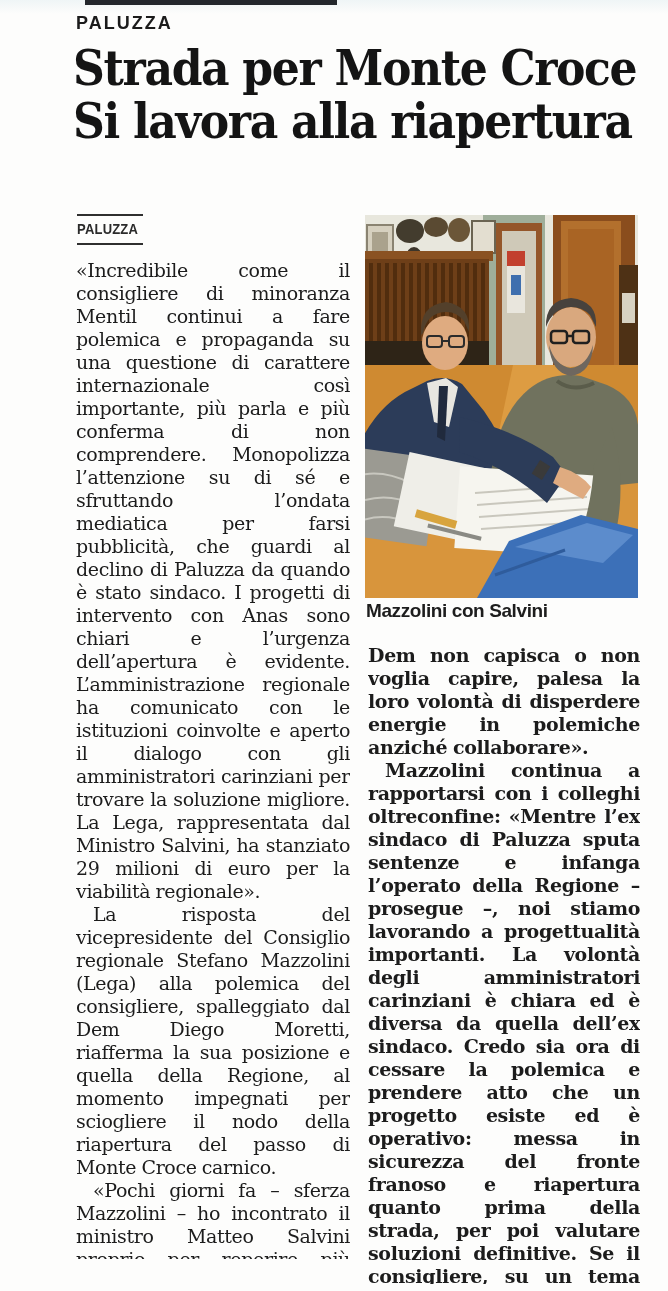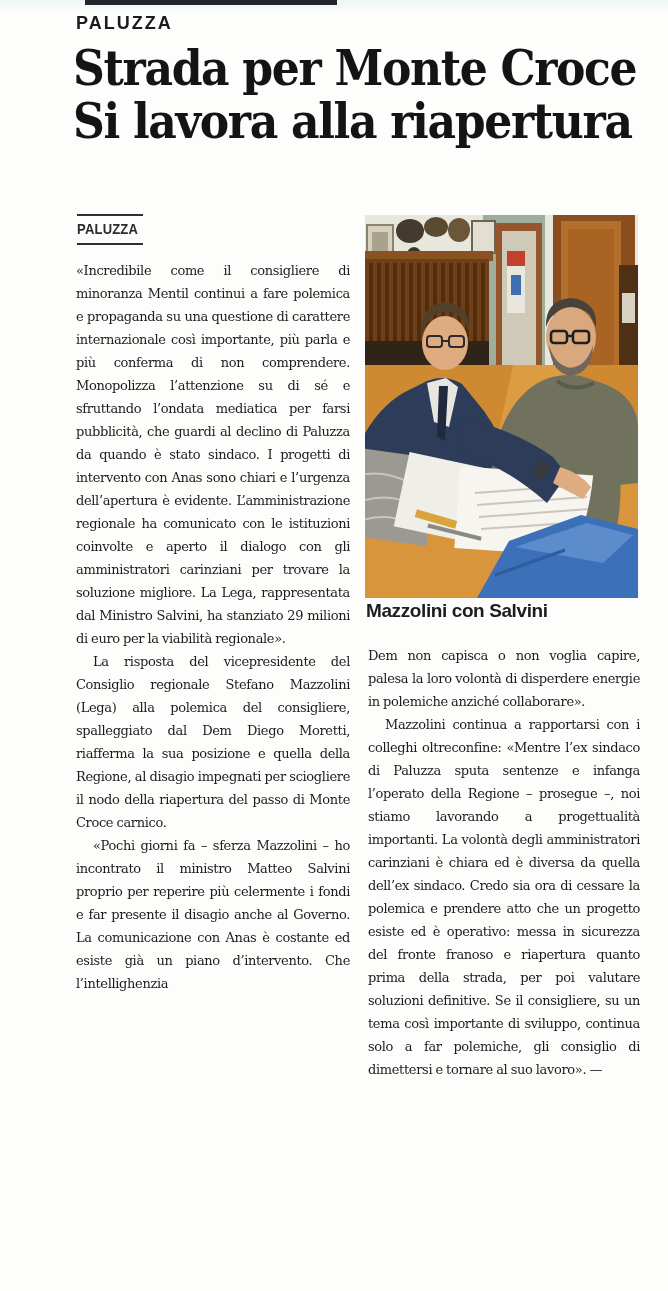--- a/index.html
+++ b/index.html
@@ -30,27 +30,27 @@
   .dateline{position:absolute;left:77px;top:214px;width:66px;}
   .dateline .rule{display:block;height:2px;background:#2f2f2f;}
   .dateline .dl-text{
     display:block;padding:5px 0 6px;
     font-family:"Liberation Sans",sans-serif;font-weight:700;
     font-size:14px;letter-spacing:0.2px;color:#2b2b2b;
     transform:scaleX(0.93);transform-origin:left;
   }
   .body-col{
     position:absolute;
-    font-size:13px;line-height:23px;letter-spacing:-0.35px;word-spacing:-0.5px;
+    font-size:19px;line-height:23px;letter-spacing:-0.35px;word-spacing:-0.5px;
     color:#1c1c1c;text-align:justify;hyphens:auto;
   }
   .body-col p{margin:0;}
   .body-col p.indent{text-indent:17px;}
   .col-left{left:76px;top:259px;width:274px;height:1000px;overflow:hidden;}
-  .col-right{left:368px;top:644px;width:272px;height:640px;overflow:hidden;}
+  .col-right{left:368px;top:644px;width:272px;height:640px;overflow:hidden;font-weight:bold;}
   .photo{
     position:absolute;left:365px;top:215px;width:273px;height:383px;
     margin:0;overflow:hidden;background:#e8e7dd;
   }
   .caption{
     position:absolute;left:366px;top:600px;
     font-family:"Liberation Sans",sans-serif;font-weight:700;
     font-size:19px;letter-spacing:-0.4px;color:#1d1d1d;text-align:center;
   }
 </style>
@@ -66,21 +66,21 @@
   <h1 class="headline"><span>Strada per Monte Croce</span><br><span>Si lavora alla riapertura</span></h1>
 
   <div class="dateline">
     <span class="rule"></span>
     <span class="dl-text">PALUZZA</span>
     <span class="rule"></span>
   </div>
 
   <div class="body-col col-left">
     <p>«Incredibile come il consigliere di minoranza Mentil continui a fare polemica e propaganda su una questione di carattere internazionale così importante, più parla e più conferma di non comprendere. Monopolizza l’attenzione su di sé e sfruttando l’ondata mediatica per farsi pubblicità, che guardi al declino di Paluzza da quando è stato sindaco. I progetti di intervento con Anas sono chiari e l’urgenza dell’apertura è evidente. L’amministrazione regionale ha comunicato con le istituzioni coinvolte e aperto il dialogo con gli amministratori carinziani per trovare la soluzione migliore. La Lega, rappresentata dal Ministro Salvini, ha stanziato 29 milioni di euro per la viabilità regionale».</p>
-    <p class="indent">La risposta del vicepresidente del Consiglio regionale Stefano Mazzolini (Lega) alla polemica del consigliere, spalleggiato dal Dem Diego Moretti, riafferma la sua posizione e quella della Regione, al disagio impegnati per sciogliere il nodo della riapertura del passo di Monte Croce carnico.</p>
+    <p class="indent">La risposta del vicepresidente del Consiglio regionale Stefano Mazzolini (Lega) alla polemica del consigliere, spalleggiato dal Dem Diego Moretti, riafferma la sua posizione e quella della Regione, al momento impegnati per sciogliere il nodo della riapertura del passo di Monte Croce carnico.</p>
     <p class="indent">«Pochi giorni fa – sferza Mazzolini – ho incontrato il ministro Matteo Salvini proprio per reperire più celermente i fondi e far presente il disagio anche al Governo. La comunicazione con Anas è costante ed esiste già un piano d’intervento. Che l’intellighenzia</p>
   </div>
 
   <figure class="photo">
     <svg width="273" height="383" viewBox="0 0 273 383" xmlns="http://www.w3.org/2000/svg">
 
       <rect x="0" y="0" width="273" height="383" fill="#e8e7dd"></rect>
 
       <rect x="188" y="0" width="82" height="235" fill="#8a4d1d"></rect>
       <rect x="196" y="6" width="60" height="220" fill="#b3702d"></rect>

